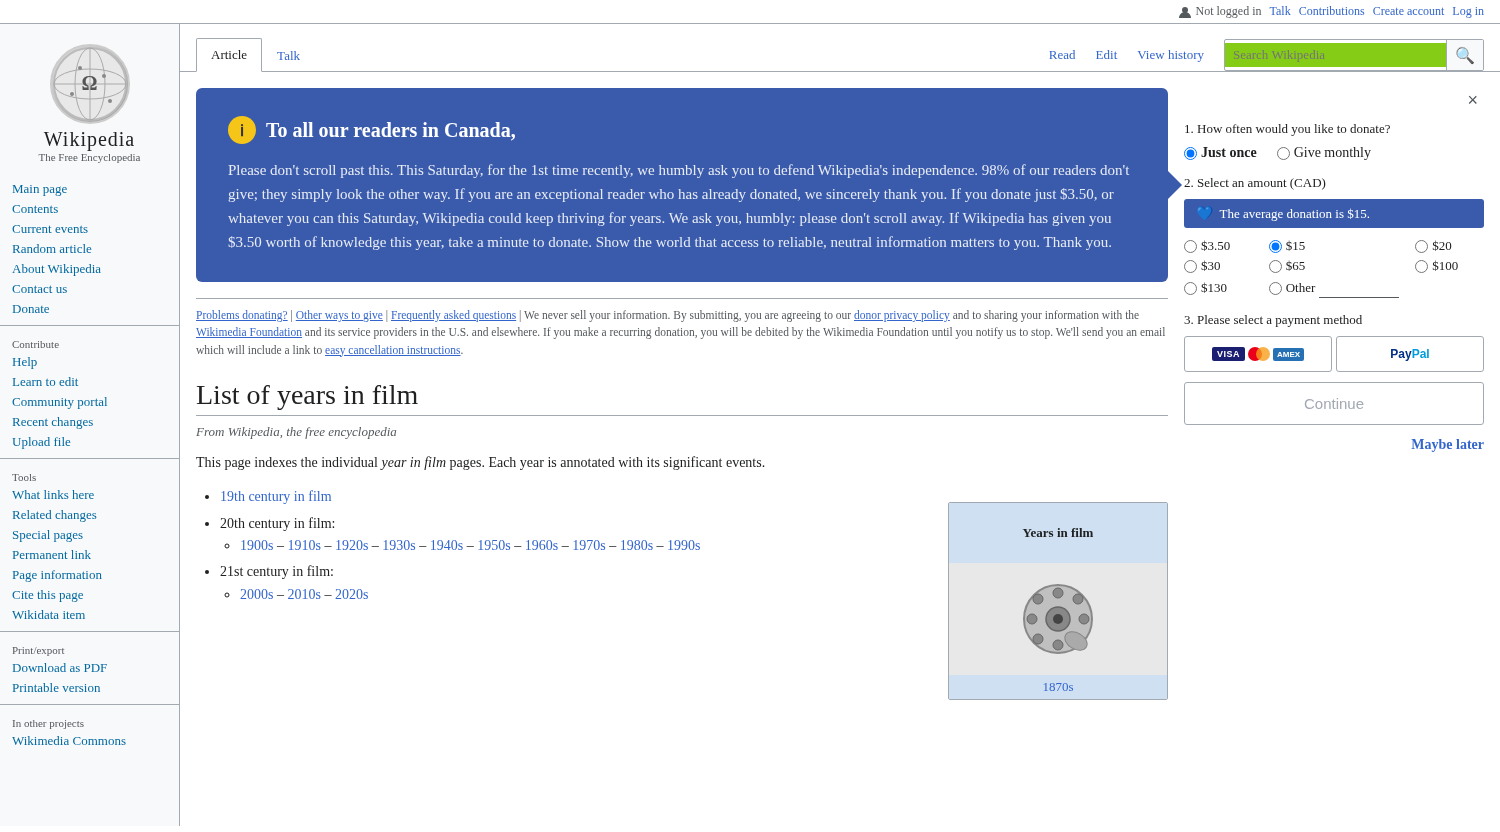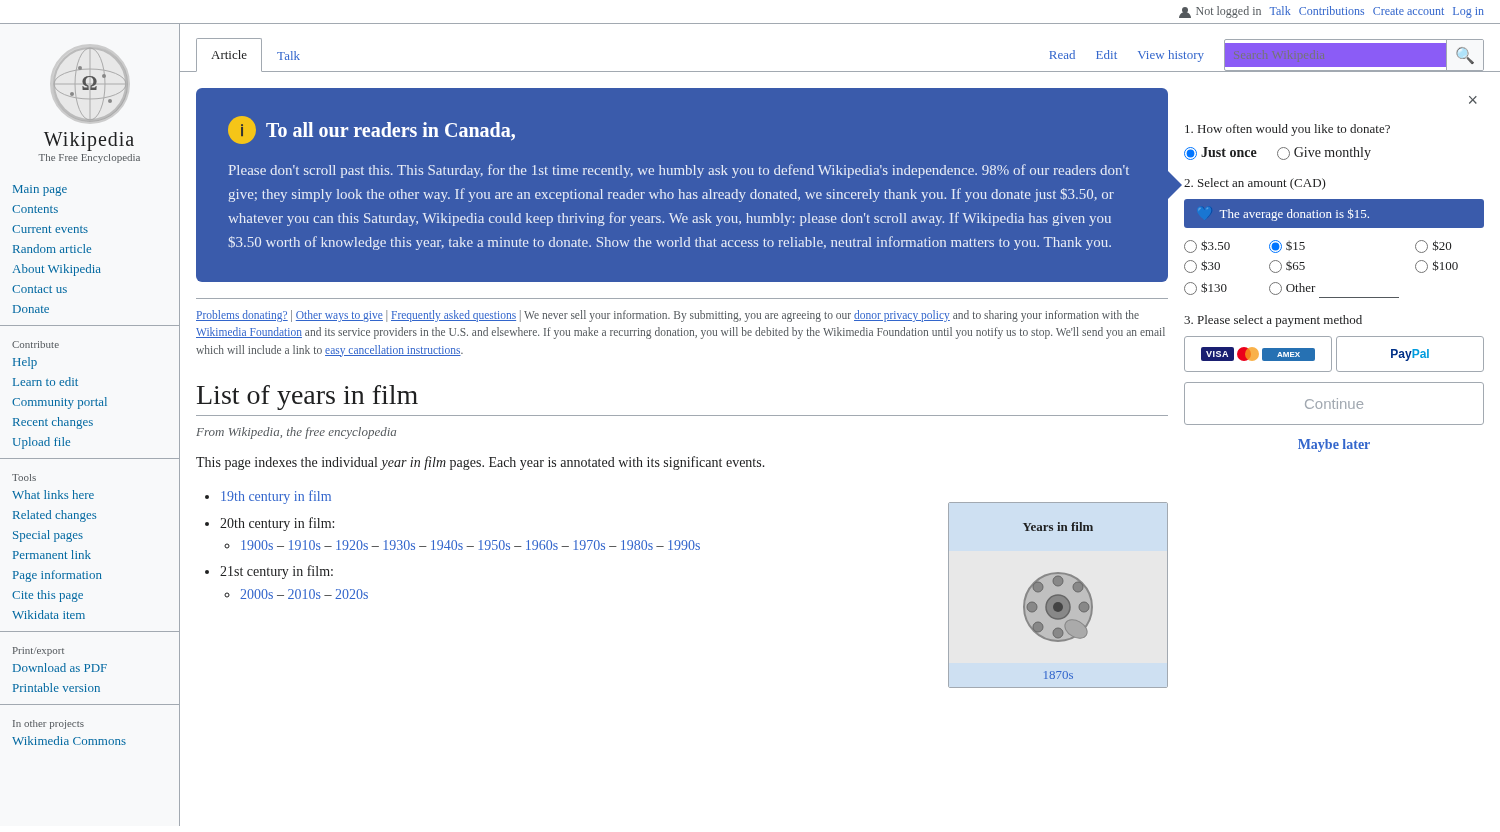--- a/index.html
+++ b/index.html
@@ -108,21 +108,21 @@
       height: 32px;
       width: 260px;
     }
     .search-input {
       flex: 1;
       border: none;
       outline: none;
       padding: 4px 8px;
       font-size: 13px;
       font-family: inherit;
-      background: #8b5cf6;
+      background: #84cc16;
     }
     .search-btn {
       padding: 4px 8px;
       background: #f8f9fa;
       border: none;
       border-left: 1px solid #a2a9b1;
       cursor: pointer;
       color: #54595d;
       font-size: 16px;
       height: 100%;
@@ -267,49 +267,49 @@
       align-items: center;
       justify-content: center;
       gap: 4px;
       font-size: 12px;
     }
     .cc-icons { display: flex; gap: 3px; align-items: center; }
     .cc-visa { background: #1a1f71; color: #fff; font-size: 9px; font-weight: bold; padding: 2px 5px; border-radius: 2px; letter-spacing: 0.5px; }
     .cc-mc { display: flex; position: relative; width: 22px; height: 14px; }
     .cc-mc-left { width: 14px; height: 14px; border-radius: 50%; background: #eb001b; position: absolute; left: 0; }
     .cc-mc-right { width: 14px; height: 14px; border-radius: 50%; background: #f79e1b; position: absolute; left: 8px; opacity: 0.8; }
-    .cc-amex { background: #2671b3; color: #fff; font-size: 8px; font-weight: bold; padding: 2px 15px; border-radius: 2px; }
+    .cc-amex { background: #2671b3; color: #fff; font-size: 8px; font-weight: bold; padding: 2px 4px; border-radius: 2px; }
     .paypal-text { color: #003087; font-weight: bold; font-size: 12px; font-family: Arial, sans-serif; }
     .paypal-text span { color: #009cde; }
     
     .continue-btn {
       width: 100%;
       padding: 12px;
       background: #fff;
       border: 1px solid #a2a9b1;
       border-radius: 3px;
       font-size: 15px;
       color: #a2a9b1;
       cursor: pointer;
       margin-bottom: 12px;
     }
-    .maybe-later { text-align: center; color: #3366cc; cursor: pointer; font-size: 14px; font-weight: bold; }
+    .maybe-later { text-align: right; color: #3366cc; cursor: pointer; font-size: 14px; font-weight: bold; }
     
     
     .years-in-film-box {
       margin-top: 16px;
       border: 1px solid #a2a9b1;
       border-radius: 2px;
       overflow: hidden;
       width: 220px;
       float: right;
     }
     .years-box-title {
       background: #cee0f2;
-      padding: 16px 10px;
+      padding: 22px 10px;
       font-size: 13px;
       font-weight: bold;
       text-align: center;
     }
     .years-box-img {
       background: #e8e8e8;
       display: flex;
       align-items: center;
       justify-content: center;
       padding: 16px;

